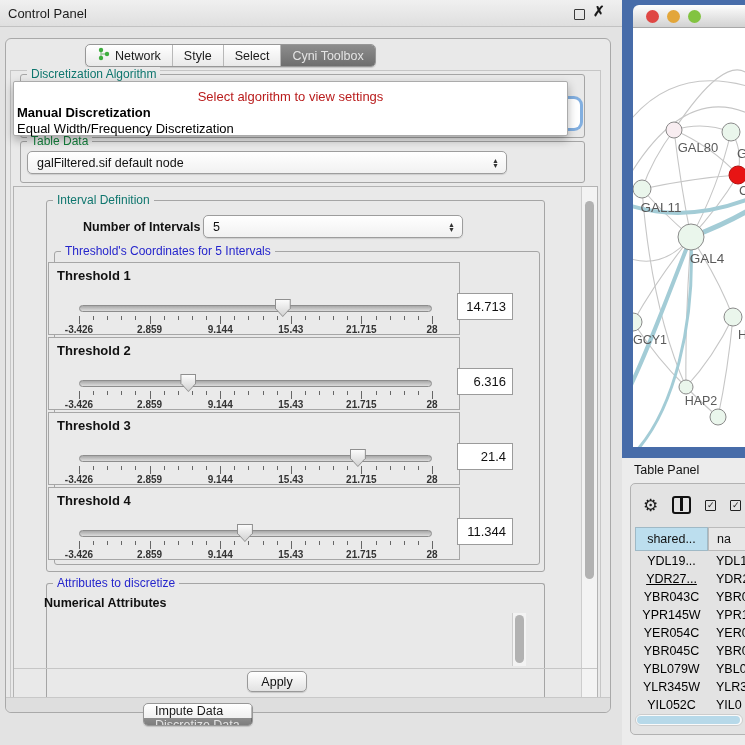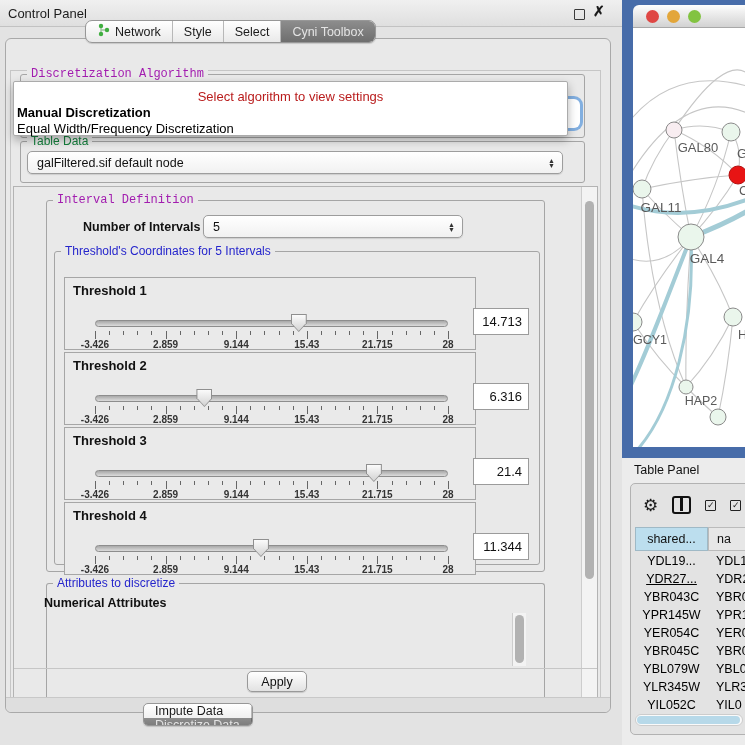--- a/index.html
+++ b/index.html
@@ -22,44 +22,44 @@
 
   
   .segstrip { display:flex; height:23px; border:1px solid #979797; border-radius:5px;
     background:linear-gradient(#ffffff,#e9e9e9); overflow:hidden;
     box-shadow:0 1px 1px rgba(0,0,0,.15); }
   .seg { display:flex; align-items:center; gap:5px; padding:0 11px; font-size:12.5px;
     color:#1a1a1a; border-right:1px solid #b8b8b8; white-space:nowrap; cursor:default; }
   .seg:last-child { border-right:none; }
   .seg.sel { background:linear-gradient(#8d8d8d,#6e6e6e); color:#e4e4e4;
     border-right-color:#6a6a6a; }
-  #top-tab-strip { left:85px; top:20px;border-radius:7px; }
+  #top-tab-strip { left:85px; top:44px; }
   #bottom-tab-strip { left:143px; top:703px;flex-direction:column; }
 
   
   .group { position:absolute; border:1px solid #a5a5a5; border-radius:3px; }
   .gtitle { position:absolute; top:-8px; left:6px; background:#e9e9e9; padding:0 4px;
     font-size:12px; }
-  .t-green { color:#a21caf;font-family:Liberation Mono, monospace; } .t-blue { color:#2525cc; } .t-black { color:#15803d; }
+  .t-green { color:#0f766e; } .t-blue { color:#2525cc; } .t-black { color:#15803d; }
 
   
   .combo { position:absolute; background:linear-gradient(#ffffff,#f1f1f1);
     border:1px solid #9d9d9d; border-radius:5px; display:flex; align-items:center;
     font-size:12.5px; color:#111; padding-left:9px;
     box-shadow:0 1px 1px rgba(0,0,0,.12); }
   .combo .arrows { margin-left:auto; margin-right:7px; display:flex; flex-direction:column;
     line-height:5px; font-size:7px; color:#333; }
 
   
   .vtrack { position:absolute; background:#f3f3f3; border-left:1px solid #cdcdcd; }
   .vthumb { position:absolute; background:#b2b2b2; border-radius:6px; }
 
   
-  .thr-panel { position:absolute; left:64px; width:412px; height:73px;
-    border:1px solid #a6a6a6; background:#eaeaea;margin-top:15px; }
+  .thr-panel { position:absolute; left:48px; width:412px; height:73px;
+    border:1px solid #a6a6a6; background:#eaeaea; }
   .thr-label { position:absolute; left:8px; top:5px; font-weight:bold; font-size:13px; color:#111; }
   .trackwrap { position:absolute; left:30px; top:36px; width:353px; height:17px; }
   .track { position:absolute; left:0; top:6px; width:353px; height:7px;
     background:linear-gradient(#a8a8a8,#dcdcdc); border:1px solid #8d8d8d; border-radius:4px; }
   .thumb { position:absolute; top:0; width:16px; height:18px;
     clip-path:polygon(0 0,100% 0,100% 52%,50% 100%,0 52%); background:#8f8f8f; }
   .thumb::after { content:""; position:absolute; left:1px; top:1px; width:14px; height:16px;
     clip-path:polygon(0 0,100% 0,100% 52%,50% 100%,0 52%);
     background:linear-gradient(#fbfbfb,#d2d2d2); }
   .ticks { position:absolute; left:30px; top:53px; width:353px; height:8px; }
@@ -164,21 +164,21 @@
       </div>
     </div>
 
   <div class="group" style="left:20px; top:74px; width:565px; height:64px;">
     <span class="gtitle t-green">Discretization Algorithm</span>
   </div>
   <div class="abs" id="focus-combo"></div>
 
   <div class="group" style="left:20px; top:141px; width:565px; height:42px;">
     <span class="gtitle t-black">Table Data</span>
-    <div class="combo" style="left:6px; top:9px; width:536px; height:23px;">
+    <div class="combo" style="left:6px; top:9px; width:480px; height:23px;">
       <span>galFiltered.sif default node</span>
       <span class="arrows">
           <span>▲</span>
           <span>▼</span>
         </span>
     </div>
   </div>
 
   <div class="abs" style="left:13px; top:186px; width:585px; height:516px; border:1px solid #b3b3b3;"></div>
   <div class="vtrack" style="left:581px; top:187px; width:16px; height:514px;">

